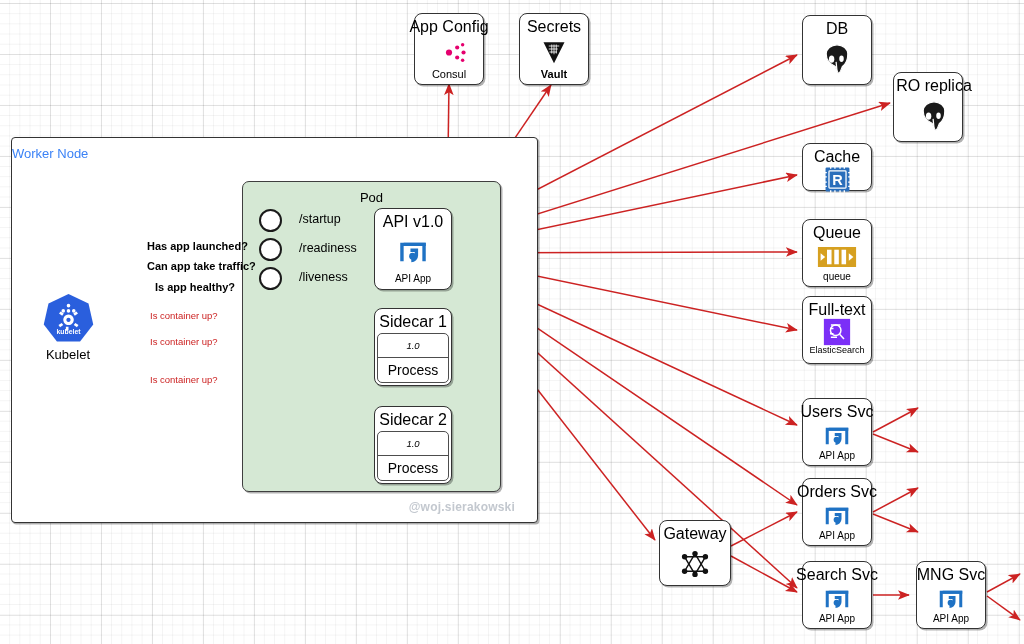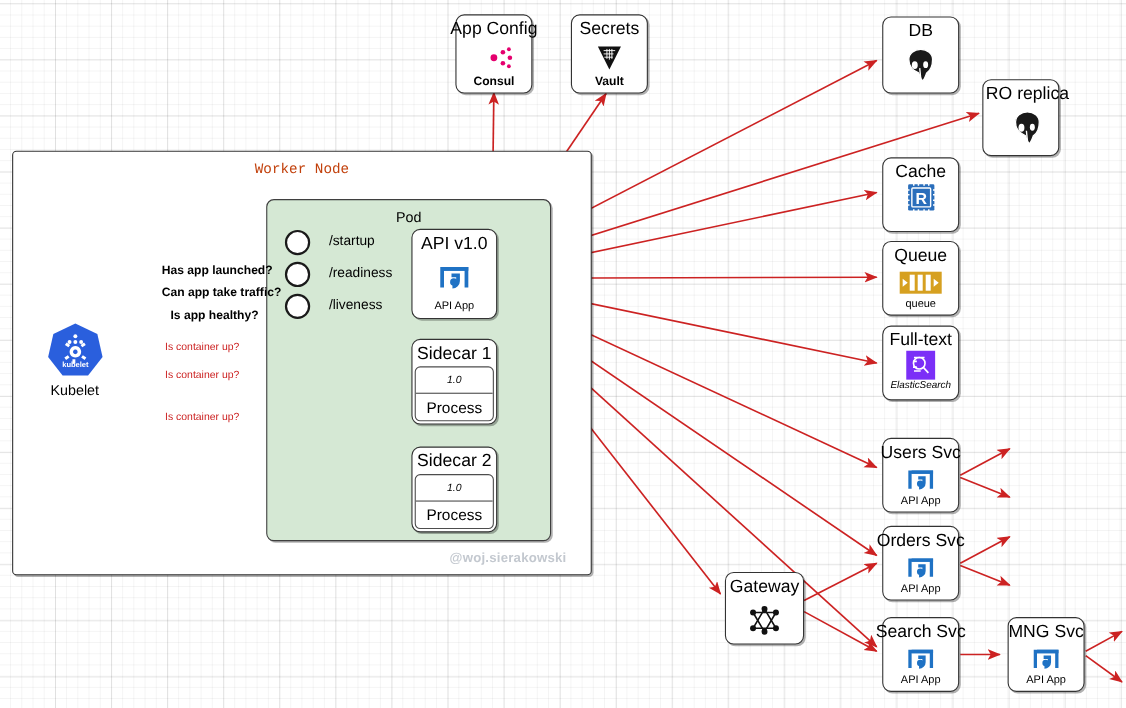--- a/index.html
+++ b/index.html
@@ -39,21 +39,21 @@
   .node .sub{
     font-size:10px;color:#000;line-height:1;white-space:nowrap;
   }
   .iconwrap{flex:1;display:flex;align-items:center;justify-content:center;width:100%;}
   
   #worker-node{
     position:absolute;left:11px;top:137px;width:527px;height:386px;
     background:#ffffff;border:1.6px solid #333333;border-radius:4px;
     box-sizing:border-box;box-shadow:1.5px 1.5px 0 rgba(0,0,0,0.30);
   }
-  #worker-title{position:absolute;left:0;top:8px;width:100%;text-align:center;font-size:13px;color:#c2410c;font-family:Liberation Mono, monospace;}
+  #worker-title{position:absolute;left:0;top:8px;width:100%;font-size:13px;color:#3b82f6;}
   #pod{
     position:absolute;left:242px;top:181px;width:259px;height:311px;
     background:#d5e8d4;border:1.8px solid #3f3f3f;border-radius:7px;
     box-sizing:border-box;box-shadow:1.5px 1.5px 0 rgba(0,0,0,0.30);
   }
   #pod-title{position:absolute;left:0;top:8px;width:100%;text-align:center;font-size:13px;color:#000;}
   
   .probe-circle{
     position:absolute;width:23px;height:23px;border-radius:50%;
     background:#ffffff;border:2px solid #1a1a1a;box-sizing:border-box;
@@ -221,21 +221,21 @@
       <svg viewBox="0 0 44 34" width="40" height="31">
         <path d="M17,4 a13,13 0 1,0 0,26 a13,13 0 1,1 0,-26 z" fill="#e5006e"></path>
         <circle cx="22" cy="17" r="3.4" fill="#e5006e"></circle>
         <circle cx="31" cy="11.5" r="2.3" fill="#e5006e"></circle>
         <circle cx="31" cy="22.5" r="2.3" fill="#e5006e"></circle>
         <circle cx="38" cy="17" r="2.3" fill="#e5006e"></circle>
         <circle cx="37" cy="8.5" r="1.9" fill="#e5006e"></circle>
         <circle cx="37" cy="25.5" r="1.9" fill="#e5006e"></circle>
       </svg>
     </div>
-    <div class="sub" style="font-weight:bold;font-size:11px;margin-bottom:4px;">Consul</div>
+    <div class="sub" style="font-weight:normal;font-size:11px;margin-bottom:4px;">Consul</div>
   </div>
 
   <div class="node" style="left:519px;top:13px;width:70px;height:72px;">
     <div class="ttl">Secrets</div>
     <div class="iconwrap">
       <svg viewBox="0 0 40 34" width="30" height="26">
         <path d="M6,4 L34,4 L20,32 Z" fill="#111111"></path>
         <g stroke="#ffffff" stroke-width="1.1">
           <path d="M13,9 h14 M13,13 h12 M14,17 h10"></path>
           <path d="M17,7 v12 M20,7 v13 M23,7 v12"></path>
@@ -262,21 +262,21 @@
     <div class="iconwrap">
       <svg viewBox="0 0 40 40" width="36" height="36">
         <path d="M8,12 a12,10 0 0,1 24,0 c0,8 -3,12 -6,14 c-1,3 -2,6 -4,8 c-2,-2 -3,-5 -4,-8 c-3,-2 -10,-4 -10,-14 z" fill="#1a1a1a" stroke="#ffffff" stroke-width="1.3"></path>
         <path d="M14,14 a3,4 0 0,1 3,4 a3,4 0 0,1 -3,4 a3,4 0 0,1 -3,-4 a3,4 0 0,1 3,-4 z" fill="#ffffff"></path>
         <path d="M25,14 a2.5,3.5 0 0,1 2.5,3.5 a2.5,3.5 0 0,1 -2.5,3.5 a2.5,3.5 0 0,1 -2.5,-3.5 a2.5,3.5 0 0,1 2.5,-3.5 z" fill="#ffffff"></path>
         <path d="M19,21 l1,10 l-2.5,2" stroke="#ffffff" stroke-width="1.4" fill="none"></path>
       </svg>
     </div>
   </div>
 
-  <div class="node" style="left:802px;top:143px;width:70px;height:68px;text-align:center;">
+  <div class="node" style="left:802px;top:143px;width:70px;height:48px;text-align:center;">
     <div class="ttl">Cache</div>
     <div class="iconwrap">
       <svg viewBox="0 0 34 34" width="29" height="29">
         <rect x="3" y="3" width="28" height="28" rx="1.5" fill="#2a6ebb"></rect>
         <g stroke="#ffffff" stroke-width="1.6">
           <path d="M9,1.5 v3 M14,1.5 v3 M20,1.5 v3 M25,1.5 v3
                    M9,29.5 v3 M14,29.5 v3 M20,29.5 v3 M25,29.5 v3
                    M1.5,9 h3 M1.5,14 h3 M1.5,20 h3 M1.5,25 h3
                    M29.5,9 h3 M29.5,14 h3 M29.5,20 h3 M29.5,25 h3"></path>
         </g>
@@ -309,21 +309,21 @@
     <div class="iconwrap">
       <svg viewBox="0 0 32 32" width="28" height="28">
         <rect x="1" y="1" width="30" height="30" fill="#7b2ff7"></rect>
         <g fill="none" stroke="#ffffff" stroke-width="1.7">
           <circle cx="14.5" cy="14" r="6"></circle>
           <path d="M19,18.5 l5,5.5"></path>
           <path d="M9,8 h11 M8,12 h4 M8,18 h4 M9,22 h7"></path>
         </g>
       </svg>
     </div>
-    <div class="sub" style="font-size:9px;margin-bottom:19px;font-style:italic;">ElasticSearch</div>
+    <div class="sub" style="font-size:9px;margin-bottom:19px;">ElasticSearch</div>
   </div>
 
   <div class="node" style="left:659px;top:520px;width:72px;height:66px;">
     <div class="ttl">Gateway</div>
     <div class="iconwrap">
       <svg viewBox="0 0 40 40" width="32" height="32">
         <g stroke="#111111" stroke-width="1.8" fill="none">
           <path d="M20,7 L33,29 L7,29 Z"></path>
           <path d="M7,11 L33,11 M7,11 L20,33 M33,11 L20,33"></path>
         </g>

